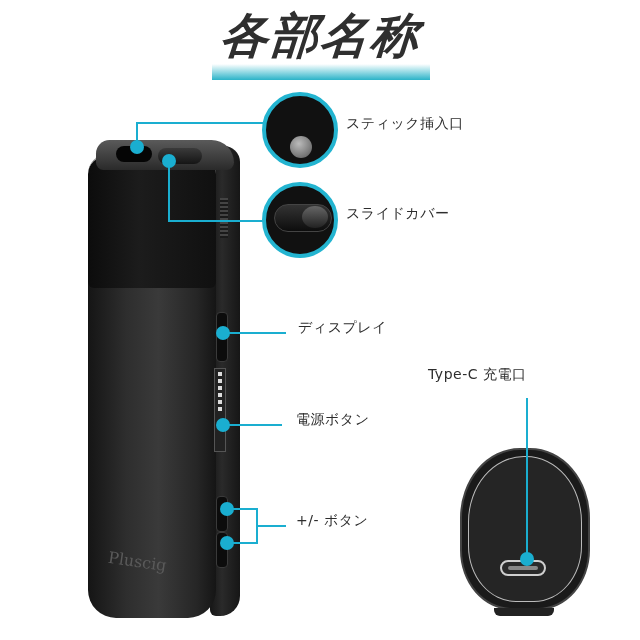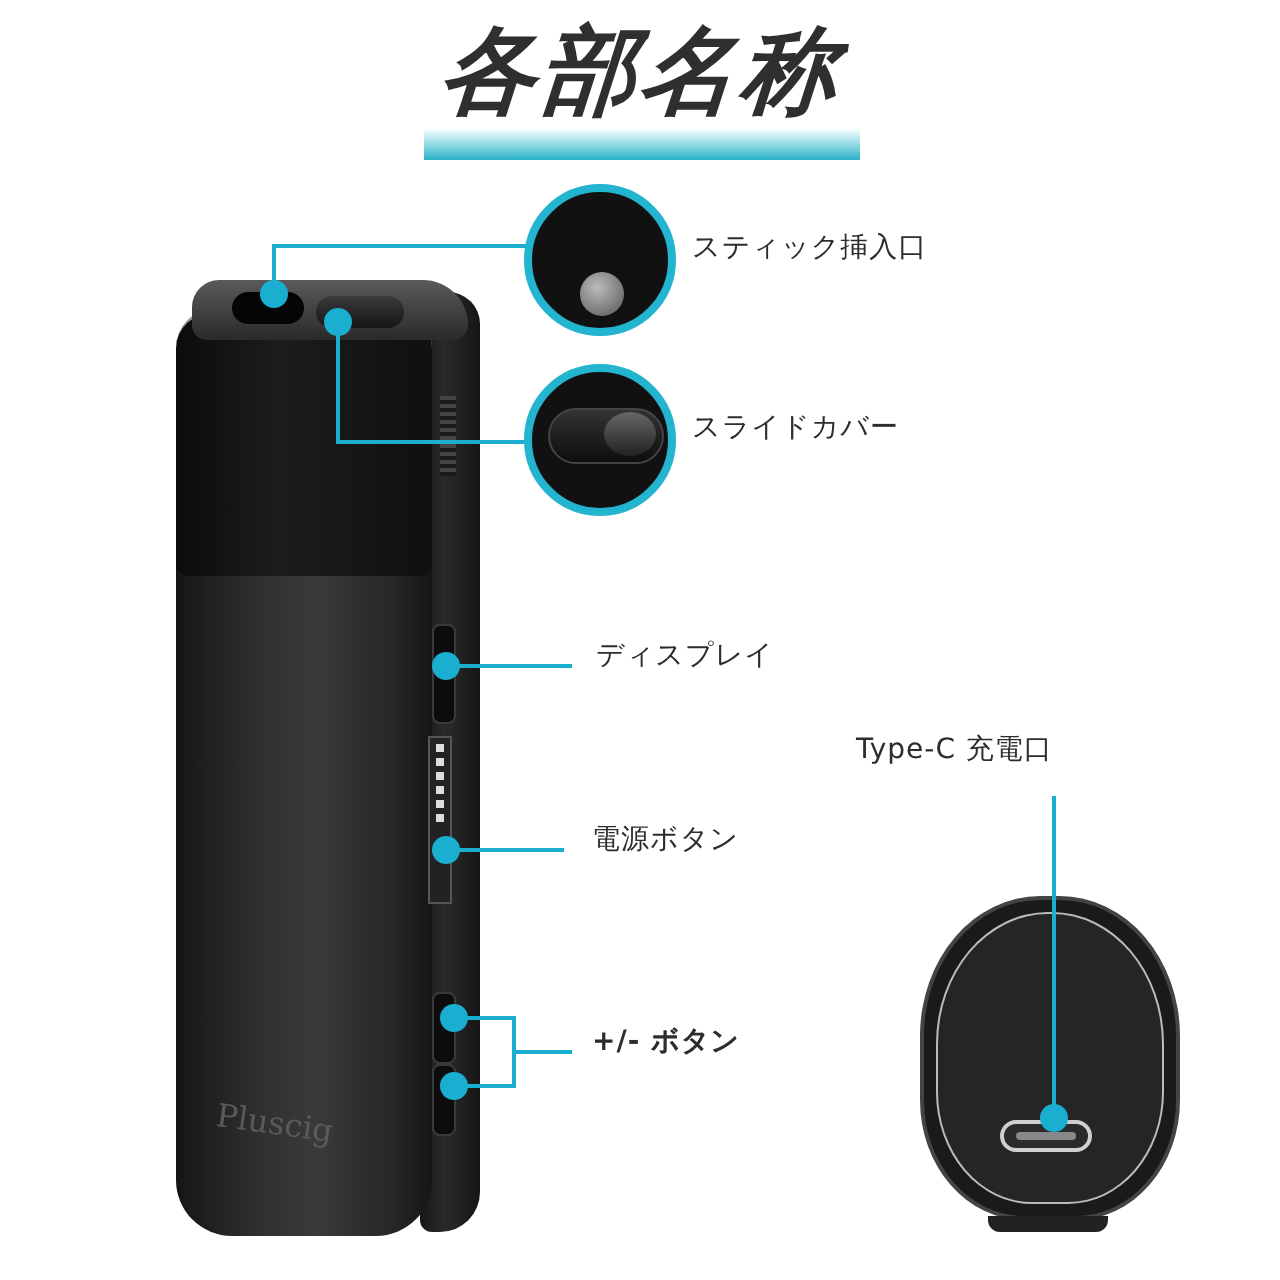--- a/index.html
+++ b/index.html
@@ -85,21 +85,21 @@
 <div class="abs dot" style="left:216px; top:418px;"></div>
 <div class="abs line" style="left:224px; top:424px; width:58px; height:2px;"></div>
 <div class="abs label" style="left:296px; top:411px;">電源ボタン</div>
 
 <div class="abs dot" style="left:220px; top:502px;"></div>
 <div class="abs dot" style="left:220px; top:536px;"></div>
 <div class="abs line" style="left:228px; top:508px; width:30px; height:2px;"></div>
 <div class="abs line" style="left:228px; top:542px; width:30px; height:2px;"></div>
 <div class="abs line" style="left:256px; top:508px; width:2px; height:36px;"></div>
 <div class="abs line" style="left:256px; top:525px; width:30px; height:2px;"></div>
-<div class="abs label" style="left:296px; top:512px;font-weight:bold;">+/- ボタン</div>
+<div class="abs label" style="left:296px; top:512px;">+/- ボタン</div>
 
 <div class="abs label" style="left:428px; top:366px;">Type-C 充電口</div>
 <div class="abs bottom-view">
   <div class="bv-shell">
     <div class="bv-inner"></div>
   </div>
   <div class="bv-port"></div>
   <div class="bv-foot"></div>
 </div>
 <div class="abs line" style="left:526px; top:398px; width:2px; height:160px;"></div>

